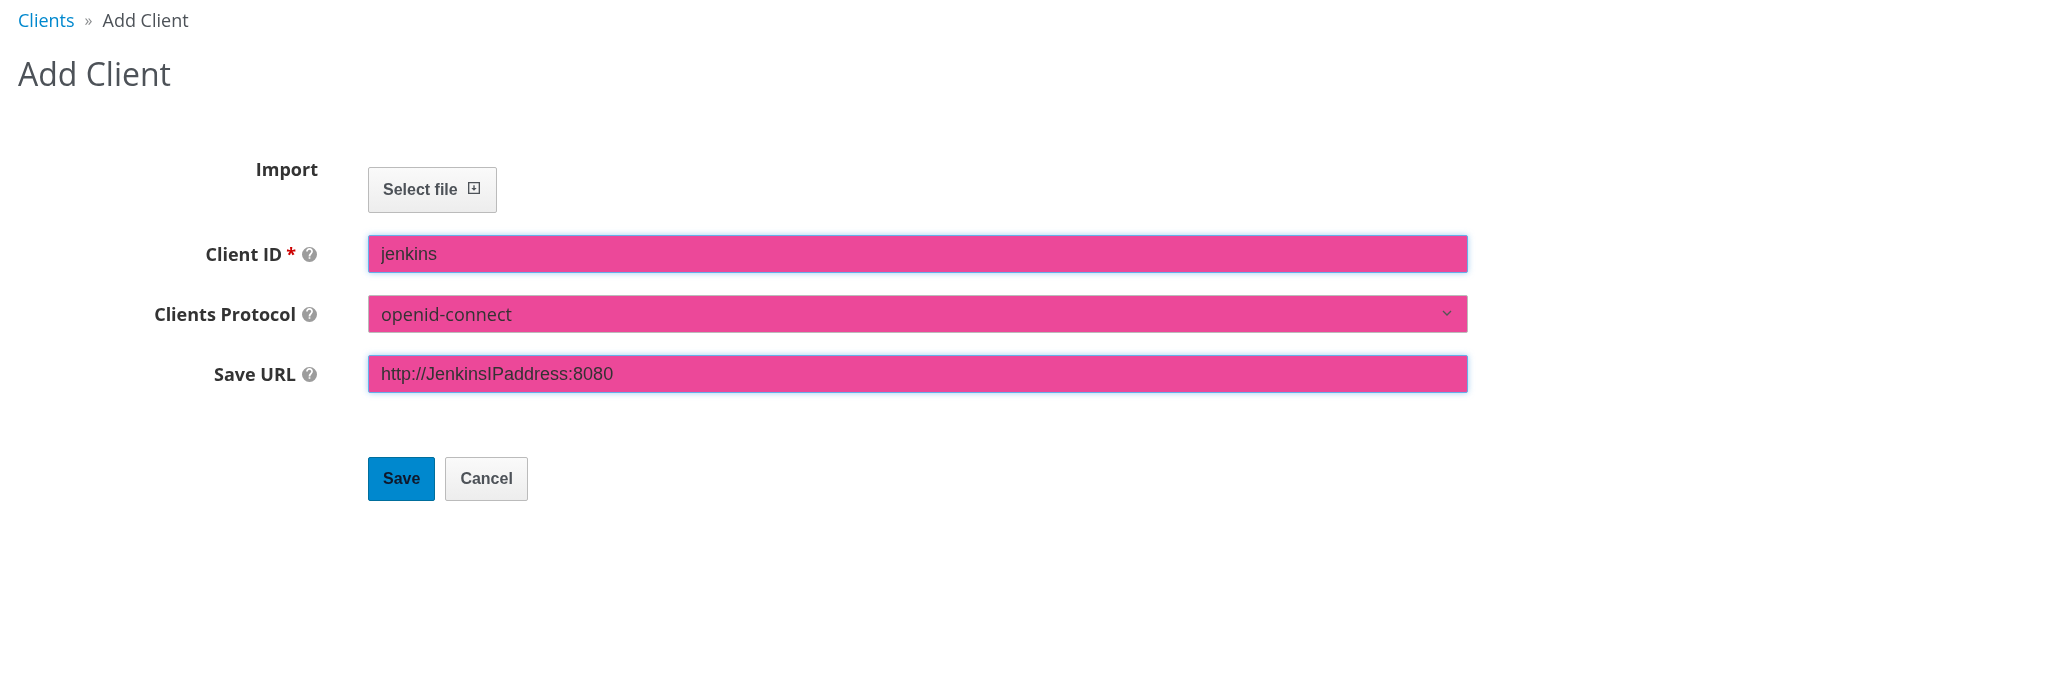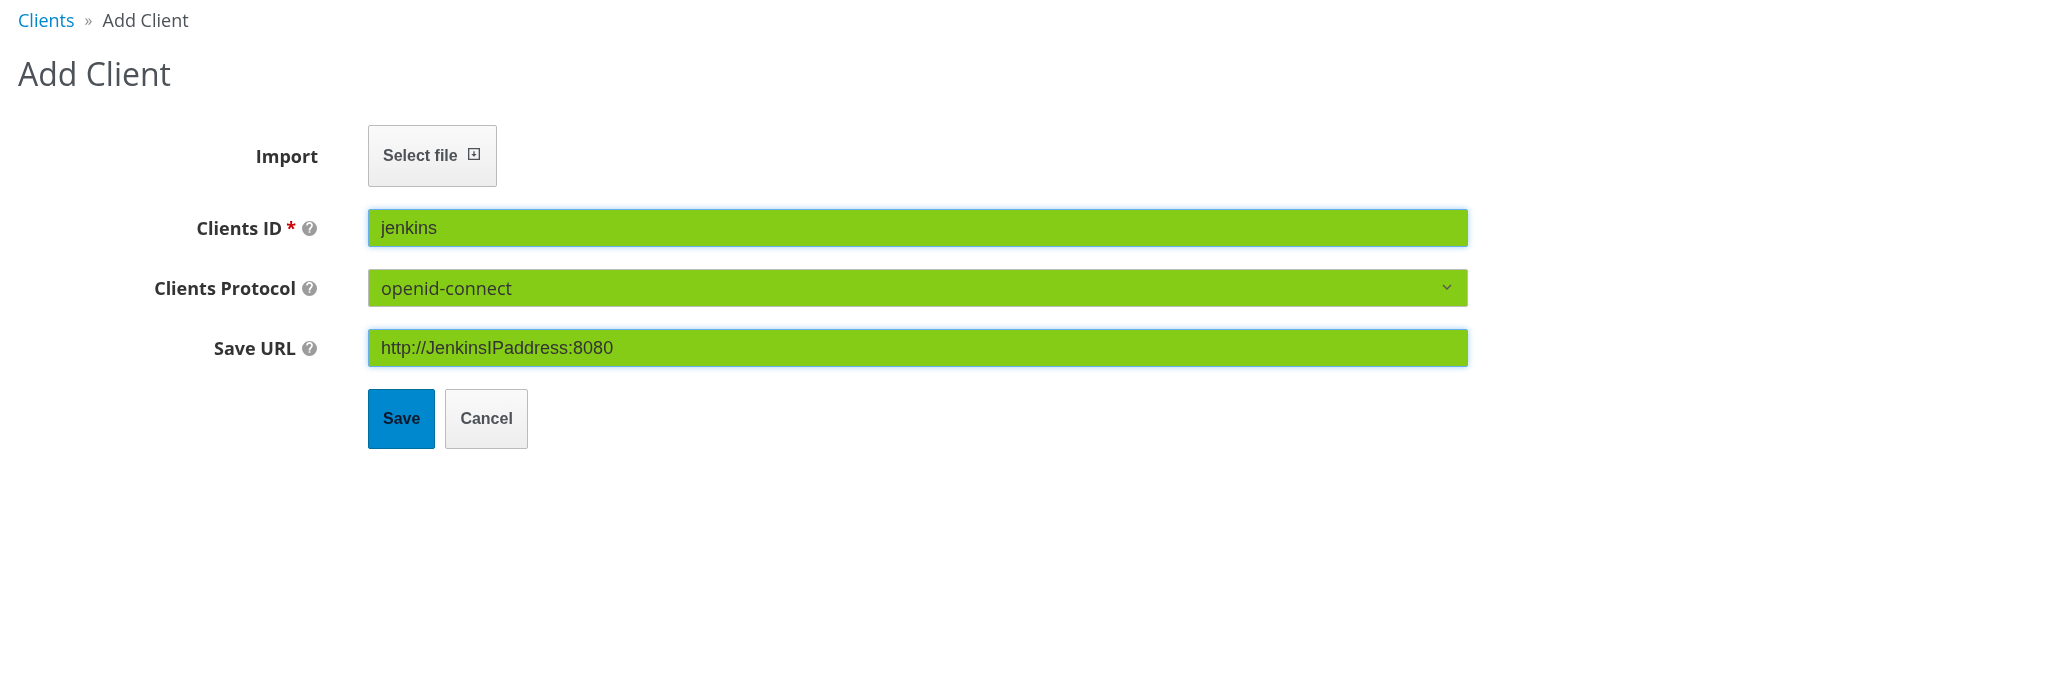--- a/index.html
+++ b/index.html
@@ -83,43 +83,44 @@
     }
     .btn {
       display: inline-flex;
       align-items: center;
       gap: 8px;
       border: 1px solid #bbbbbb;
       background: linear-gradient(to bottom, #fafafa, #ededed);
       color: #4d5258;
       font-weight: 600;
       font-size: 16px;
-      padding: 20px 14px;
+      padding: 12px 14px;
       border-radius: 2px;
       cursor: pointer;
+      margin-top: 42px;
     }
     .btn-primary {
       background: #0088ce;
       border: 1px solid #006e9c;
       color: #0f172a;
     }
     .import-icon svg {
       width: 16px;
       height: 16px;
       fill: #4d5258;
     }
     input[type="text"], .select-wrap {
       width: 100%;
       font-size: 18px;
       color: #333333;
       padding: 6px 12px;
       height: 38px;
       border: 1px solid #bbbbbb;
       border-radius: 2px;
-      background: #84cc16;
+      background: #ec4899;
       outline: none;
     }
     input.focus {
       border-color: #66afe9;
       box-shadow: 0 0 6px rgba(102,175,233,0.6);
     }
     .select-wrap {
       position: relative;
       display: flex;
       align-items: flex-end;
@@ -166,21 +167,21 @@
           <svg viewBox="0 0 24 24">
               <path d="M3 3h18v18H3V3zm2 2v14h14V5H5zm6 3h2v4h3l-4 4-4-4h3V8z"></path>
             </svg>
         </span>
       </button>
     </div>
   </div>
 
   <div class="form-row">
     <div class="label-col">
-      <span>Clients ID</span>
+      <span>Client ID</span>
       <span class="required">*</span>
       <span class="help-icon">
         <svg viewBox="0 0 16 16">
             <path d="M8 0a8 8 0 100 16A8 8 0 008 0zm.9 12.6H7.1v-1.8h1.8v1.8zm1.85-5.55l-.8.82c-.64.65-1.05 1.18-1.05 2.13H7.1v-.45c0-.95.41-1.8 1.05-2.45l1.11-1.13c.33-.32.54-.77.54-1.27 0-1-.8-1.8-1.8-1.8s-1.8.8-1.8 1.8H4.4c0-2 1.6-3.6 3.6-3.6s3.6 1.6 3.6 3.6c0 .8-.32 1.52-.85 2.05z"></path>
           </svg>
       </span>
     </div>
     <div class="field-col">
       <input type="text" class="focus" value="jenkins" style="">
     </div>

